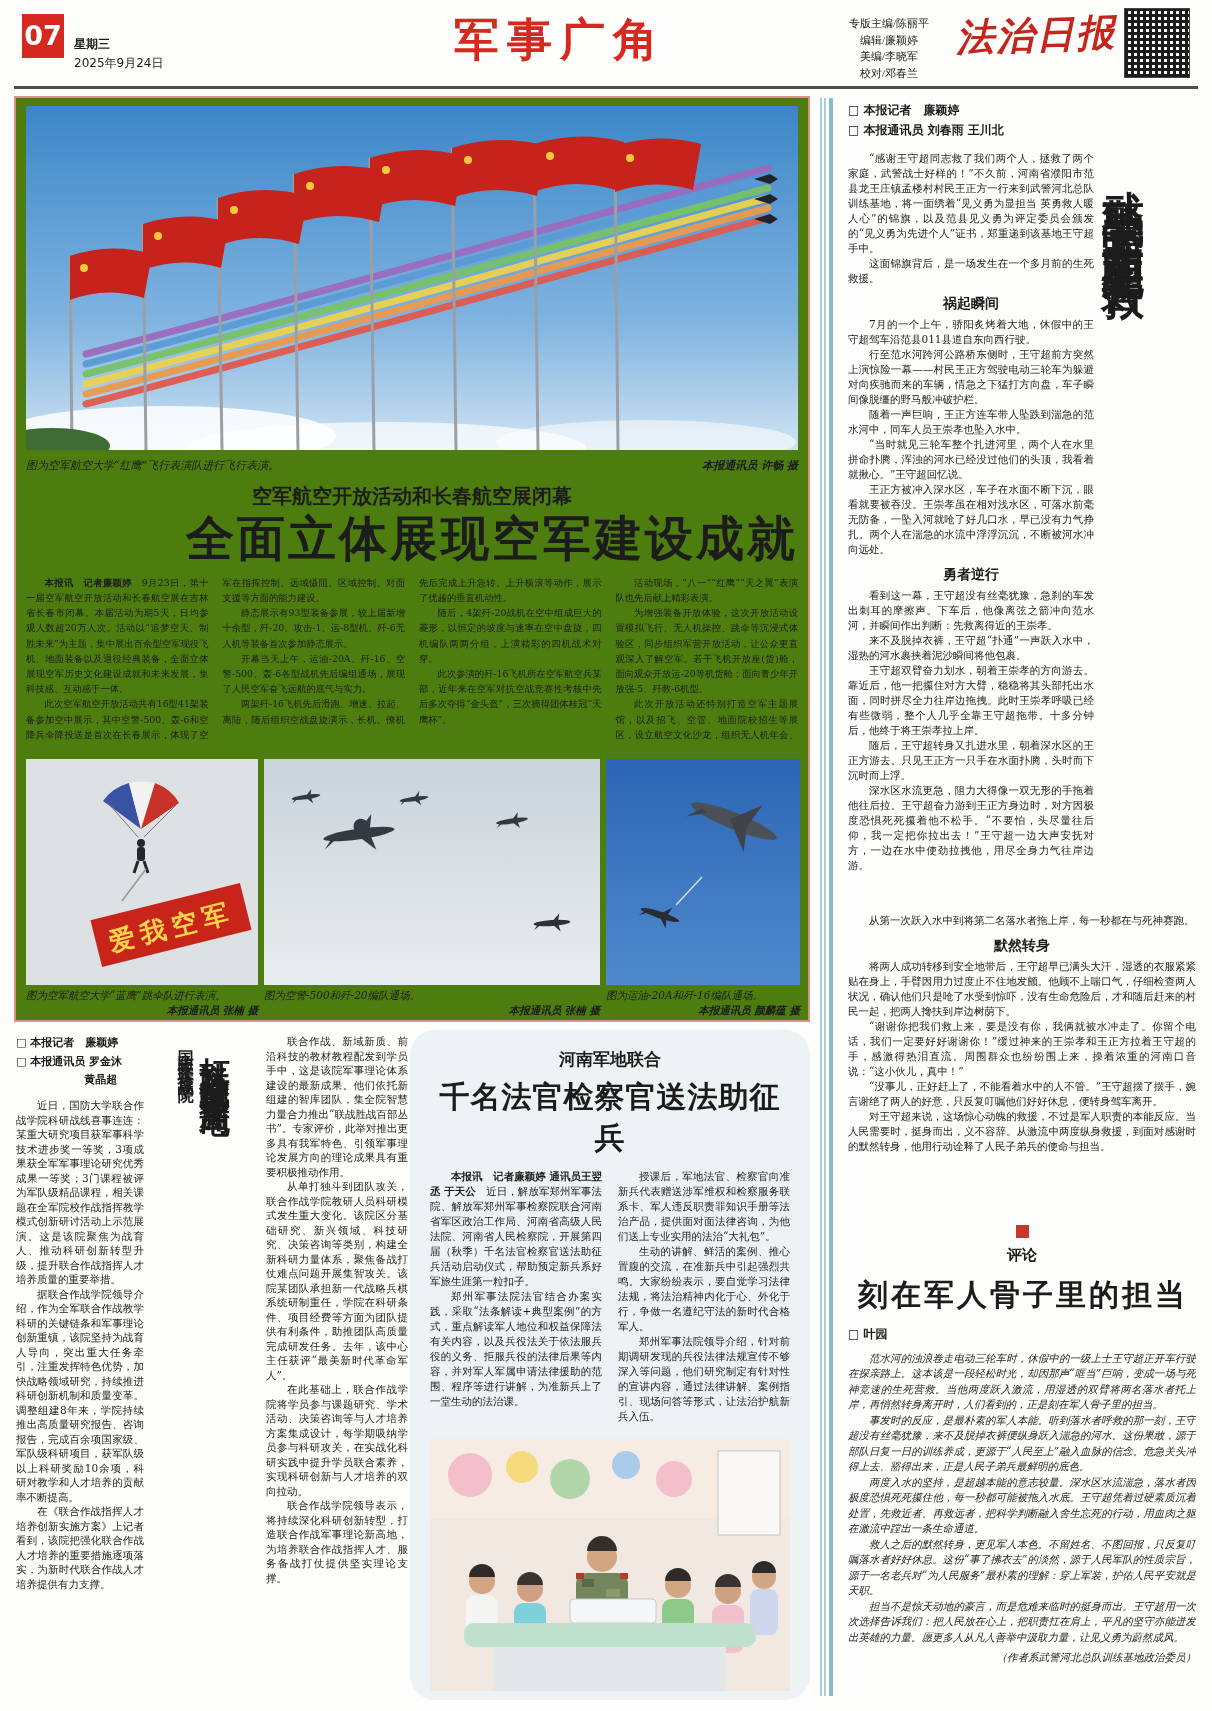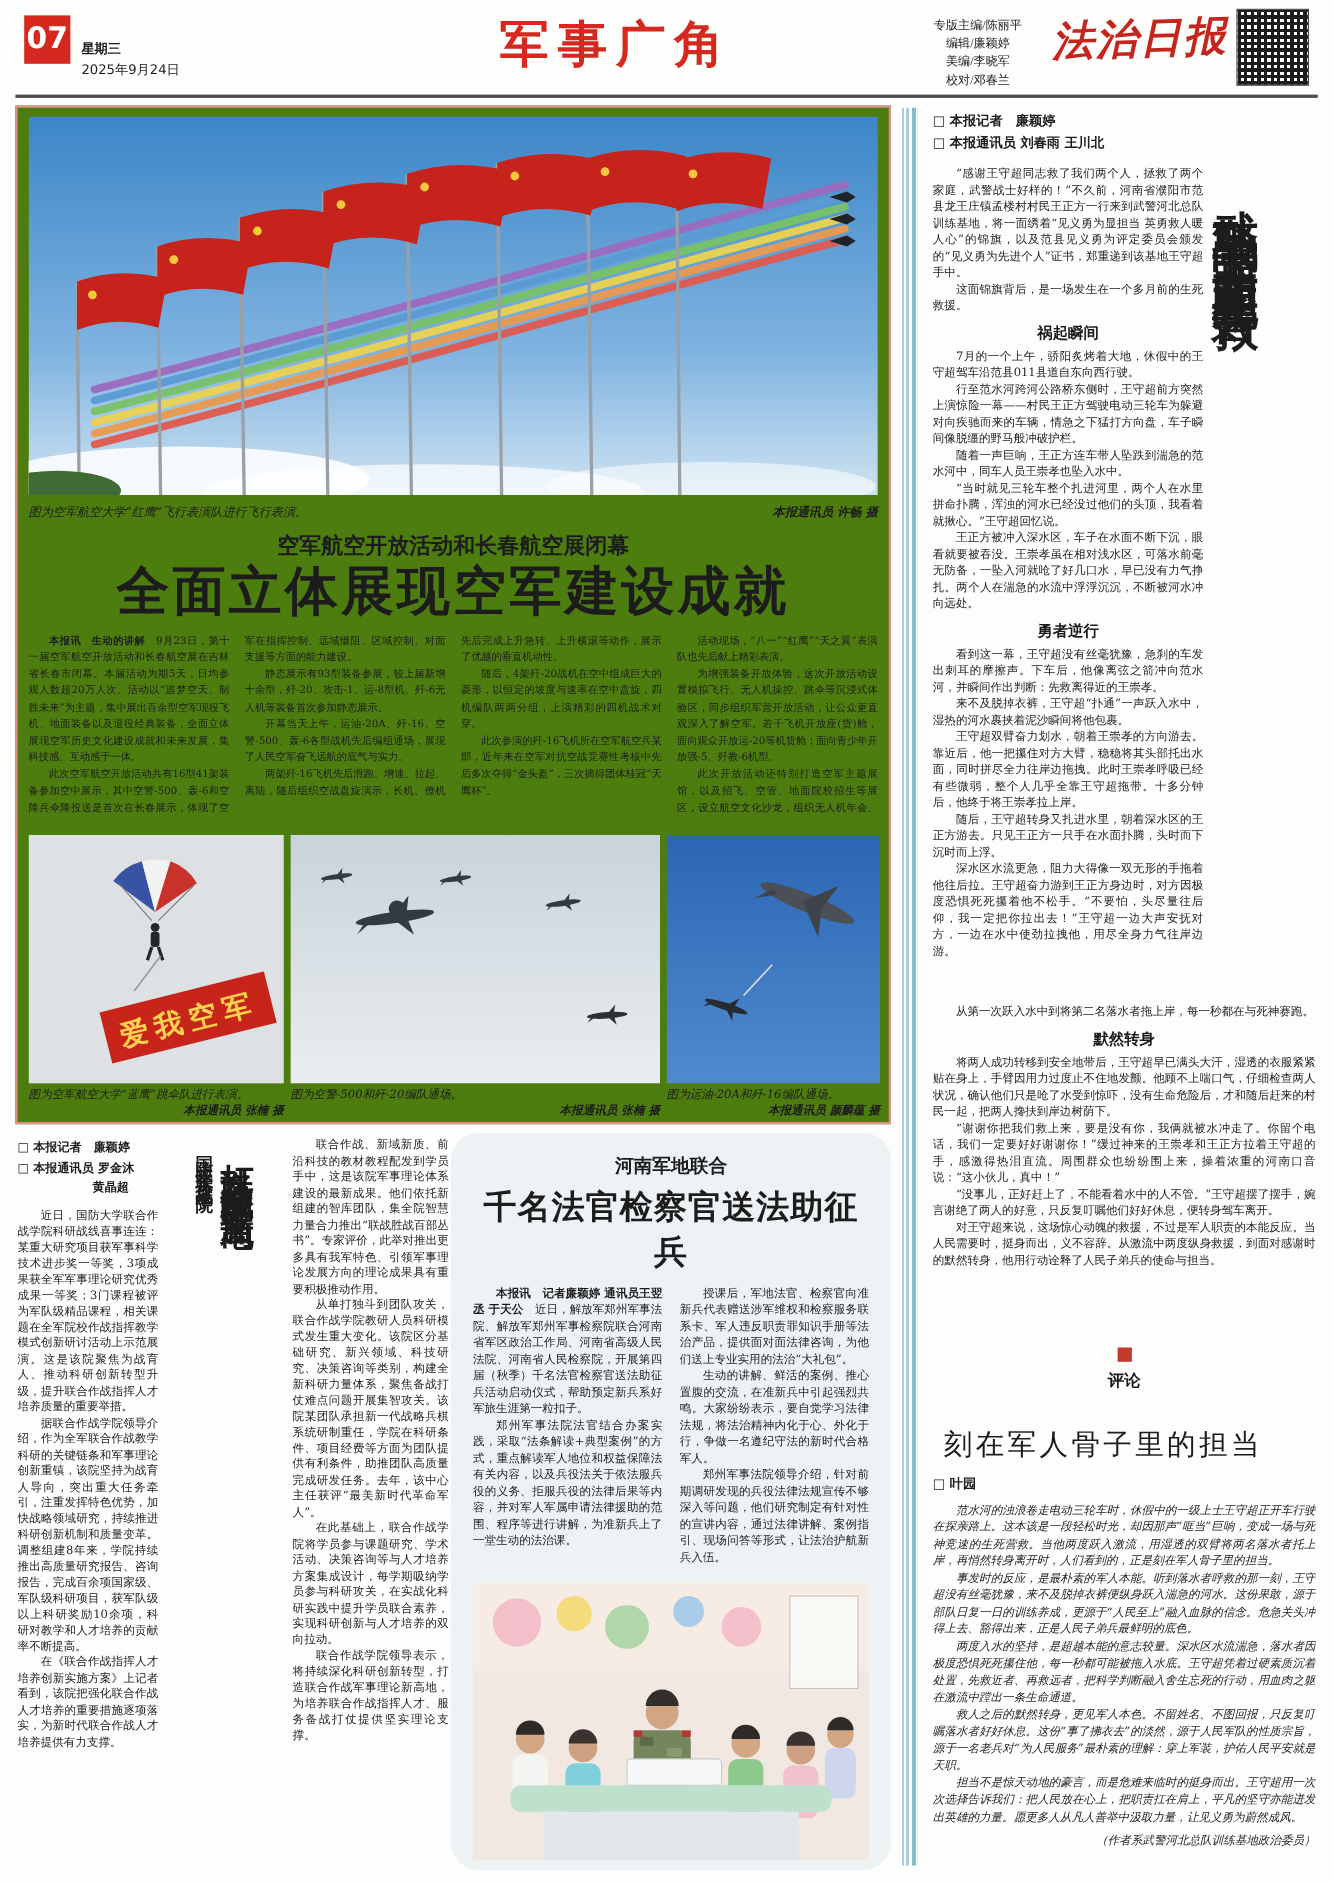--- a/index.html
+++ b/index.html
@@ -21,21 +21,21 @@
   .qr{position:absolute;left:1124px;top:8px;width:64px;height:68px;border:1px solid #444;
       background:repeating-linear-gradient(0deg,#1c1c1c 0 3px,rgba(255,255,255,0) 3px 6px),
                  repeating-linear-gradient(90deg,#1c1c1c 0 3px,#fff 3px 6px);}
   .header-rule{position:absolute;left:14px;top:86px;width:1184px;height:3px;background:#4d4d4d;}
   
   .main-box{position:absolute;left:14px;top:96px;width:796px;height:926px;border:2px solid #db9187;
             box-sizing:border-box;padding:8px 10px;background:#4d7c0f;}
   .hero-caption{display:flex;justify-content:space-between;font-size:11px;font-style:italic;margin-top:4px;}
   .hero-caption b{font-style:italic;}
   .kicker{text-align:center;font-family:"DejaVu Sans",sans-serif;font-weight:bold;font-size:20px;margin-top:10px;}
-  .headline{text-align:center;font-family:"DejaVu Sans",sans-serif;font-weight:900;font-size:48px;
+  .headline{text-align:right;font-family:"DejaVu Sans",sans-serif;font-weight:900;font-size:48px;
             letter-spacing:3px;margin-top:2px;line-height:1.1;}
   .main-body{margin-top:10px;height:176px;column-count:4;column-gap:14px;column-fill:auto;
              font-size:9.3px;line-height:15.2px;text-align:justify;overflow:hidden;}
   .main-body p,.bp{margin:0;text-indent:2em;}
   .photo-row{display:flex;gap:6px;margin-top:8px;}
   .photo-row figure{margin:0;}
   .photo-row svg{display:block;}
   figcaption{font-size:10.5px;font-style:italic;margin-top:3px;line-height:1.45;}
   .fig-credit{display:block;text-align:right;font-weight:bold;}
   
@@ -69,21 +69,21 @@
   .r-flex{display:flex;margin-top:10px;gap:8px;}
   .r-text{width:246px;font-size:10.5px;line-height:15px;text-align:justify;height:760px;overflow:hidden;}
   .r-headline{writing-mode:vertical-rl;font-size:42px;font-weight:900;letter-spacing:8px;line-height:1;
               height:740px;margin-top:6px;font-family:"DejaVu Serif",serif;}
   .r-sub{text-align:center;font-weight:bold;font-family:"DejaVu Sans",sans-serif;font-size:14px;margin:10px 0 6px;text-indent:0;}
   .r-wide{font-size:10.5px;line-height:15px;text-align:justify;margin-top:2px;height:292px;overflow:hidden;}
   
   .comment{margin-top:20px;}
   .c-label{display:flex;align-items:center;gap:8px;font-family:"DejaVu Sans",sans-serif;font-weight:bold;font-size:15px;flex-direction:column;}
   .c-sq{width:13px;height:13px;background:#c23b2a;}
-  .c-title{font-family:"DejaVu Sans",sans-serif;font-weight:400;font-size:26px;margin:31px 0 10px;
+  .c-title{font-family:"DejaVu Sans",sans-serif;font-weight:700;font-size:30px;margin:10px 0 10px;
            letter-spacing:3px;padding-left:10px;}
   .c-byline{font-family:"DejaVu Sans",sans-serif;font-weight:bold;font-size:12px;margin-bottom:8px;}
   .c-body .bp{font-size:10.5px;line-height:15.5px;font-style:italic;text-align:justify;}
   .c-attrib{text-align:right;font-size:10.5px;font-style:italic;margin-top:6px;}
 </style>
 </head>
 <body>
 
 <div class="page">
 
@@ -164,21 +164,21 @@
       </g>
       <ellipse cx="26" cy="340" rx="58" ry="18" fill="#3f6b35"></ellipse>
     </svg>
     <div class="hero-caption">
       <span>图为空军航空大学“红鹰”飞行表演队进行飞行表演。</span>
       <b>本报通讯员 许畅 摄</b>
     </div>
     <div class="kicker">空军航空开放活动和长春航空展闭幕</div>
     <h1 class="headline" style="margin:2px 0 0;">全面立体展现空军建设成就</h1>
     <div class="main-body">
-      <p><b class="sans">本报讯</b>　<b class="sans">生动的讲解</b>　<span>9月23日，第十一届空军航空开放活动和长春航空展在吉林省长春市闭幕。本届活动为期5天，日均参观人数超20万人次。活动以“追梦空天、制胜未来”为主题，集中展出百余型空军现役飞机、地面装备以及退役经典装备，全面立体展现空军历史文化建设成就和未来发展，集科技感、互动感于一体。</span></p>
+      <p><b class="sans">本报讯</b>　<b class="sans">记者廉颖婷</b>　<span>9月23日，第十一届空军航空开放活动和长春航空展在吉林省长春市闭幕。本届活动为期5天，日均参观人数超20万人次。活动以“追梦空天、制胜未来”为主题，集中展出百余型空军现役飞机、地面装备以及退役经典装备，全面立体展现空军历史文化建设成就和未来发展，集科技感、互动感于一体。</span></p>
       <span><p class="bp">此次空军航空开放活动共有16型41架装备参加空中展示，其中空警-500、轰-6和空降兵伞降投送是首次在长春展示，体现了空军在指挥控制、远域慑阻、区域控制、对面支援等方面的能力建设。</p><p class="bp">静态展示有93型装备参展，较上届新增十余型，歼-20、攻击-1、运-8型机、歼-6无人机等装备首次参加静态展示。</p><p class="bp">开幕当天上午，运油-20A、歼-16、空警-500、轰-6各型战机先后编组通场，展现了人民空军奋飞远航的底气与实力。</p><p class="bp">两架歼-16飞机先后滑跑、增速、拉起、离陆，随后组织空战盘旋演示，长机、僚机先后完成上升急转、上升横滚等动作，展示了优越的垂直机动性。</p><p class="bp">随后，4架歼-20战机在空中组成巨大的菱形，以恒定的坡度与速率在空中盘旋，四机编队两两分组，上演精彩的四机战术对穿。</p><p class="bp">此次参演的歼-16飞机所在空军航空兵某部，近年来在空军对抗空战竞赛性考核中先后多次夺得“金头盔”，三次摘得团体桂冠“天鹰杯”。</p><p class="bp">活动现场，“八一”“红鹰”“天之翼”表演队也先后献上精彩表演。</p><p class="bp">为增强装备开放体验，这次开放活动设置模拟飞行、无人机操控、跳伞等沉浸式体验区，同步组织军营开放活动，让公众更直观深入了解空军。若干飞机开放座(货)舱，面向观众开放运-20等机货舱；面向青少年开放强-5、歼教-6机型。</p><p class="bp">此次开放活动还特别打造空军主题展馆，以及招飞、空管、地面院校招生等展区，设立航空文化沙龙，组织无人机年会、空军军乐队巡演等系列活动，空军优秀飞行员代表与社会各界互动交流，共同营造“爱我空军、翼展长春”的浓厚氛围。</p></span>
     </div>
     <div class="photo-row">
       <figure>
         <svg width="232" height="226" viewBox="0 0 232 226">
           <rect width="232" height="226" fill="#d7dadd"></rect>
           <rect width="232" height="226" fill="#e4e7e9" opacity="0.5"></rect>
           <g>
             <path d="M115 70 L77 42 A48 40 0 0 1 103 24 Z" fill="#3953a4"></path>
             <path d="M115 70 L103 24 A48 40 0 0 1 129 24 Z" fill="#f2f2f0"></path>

